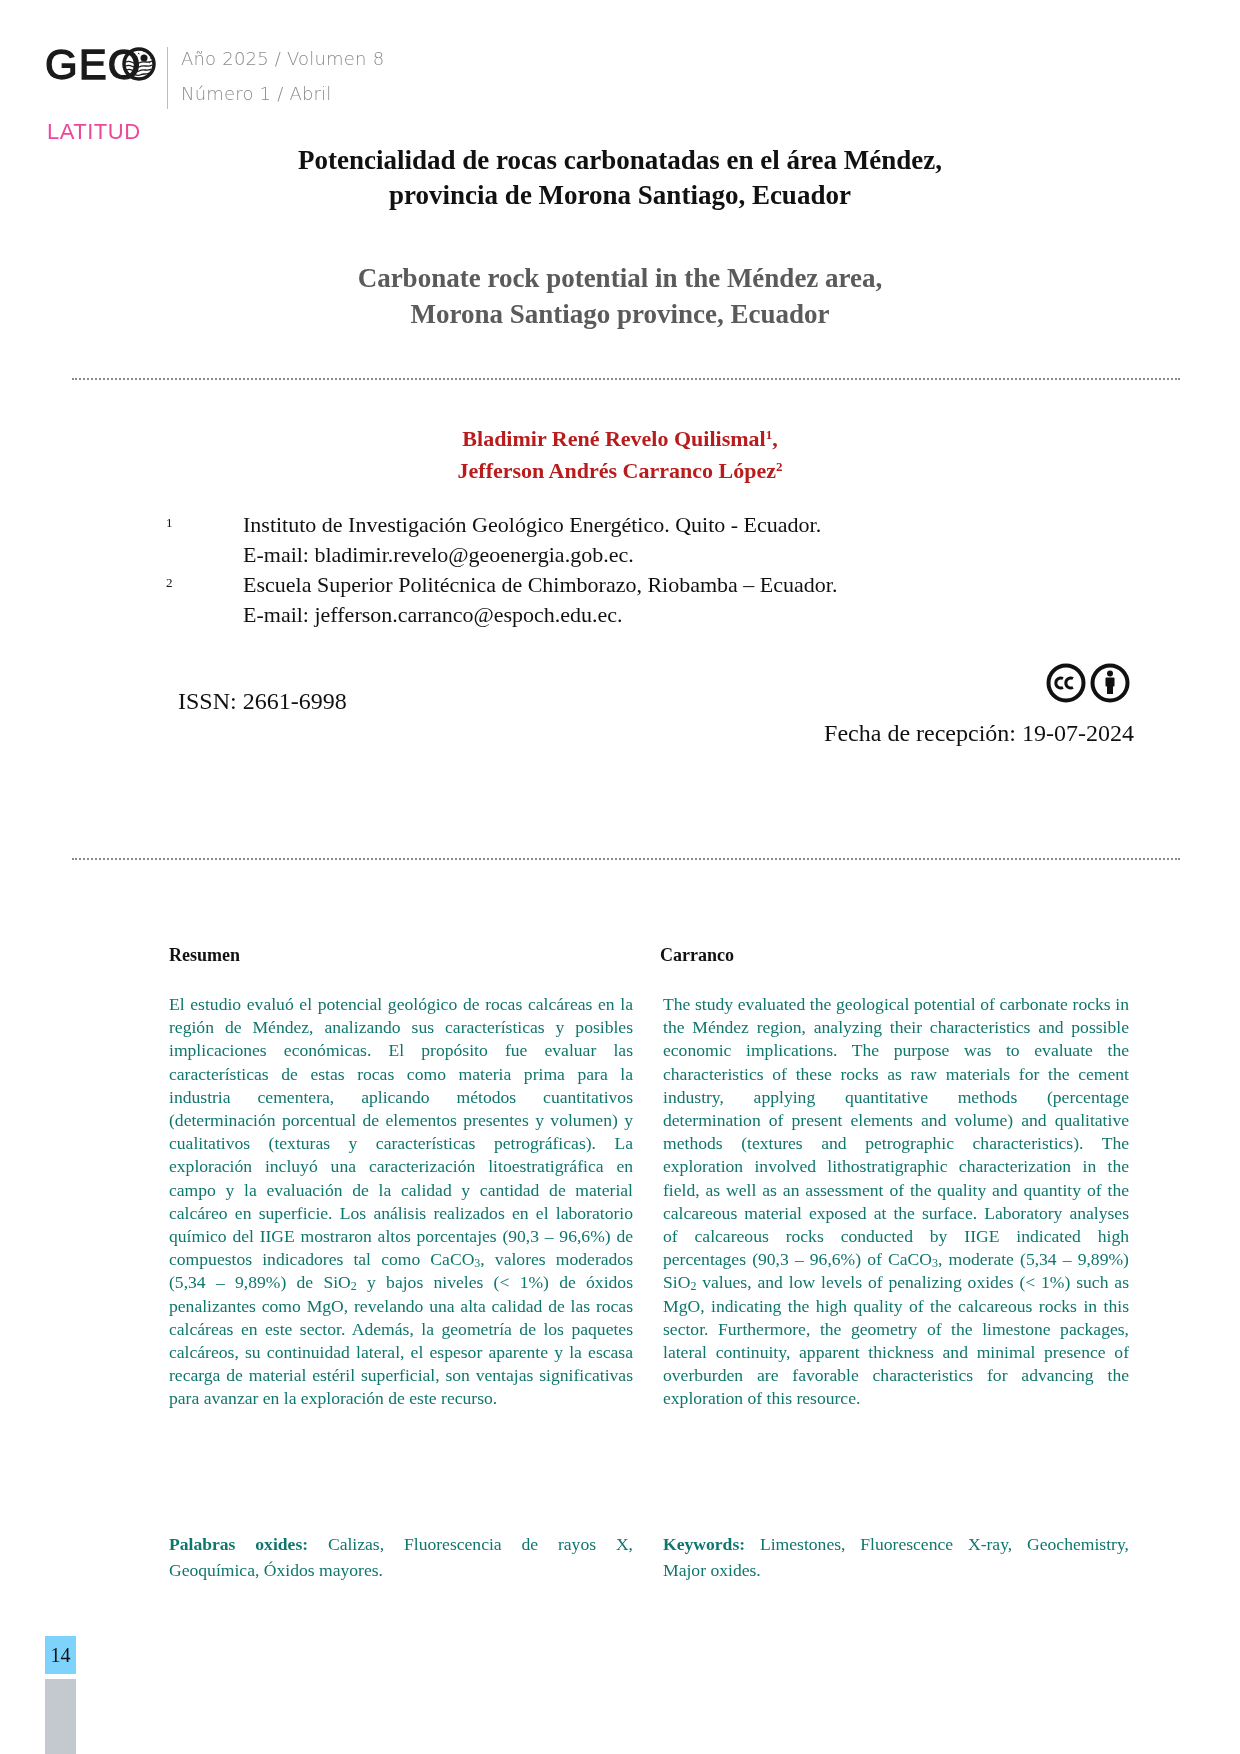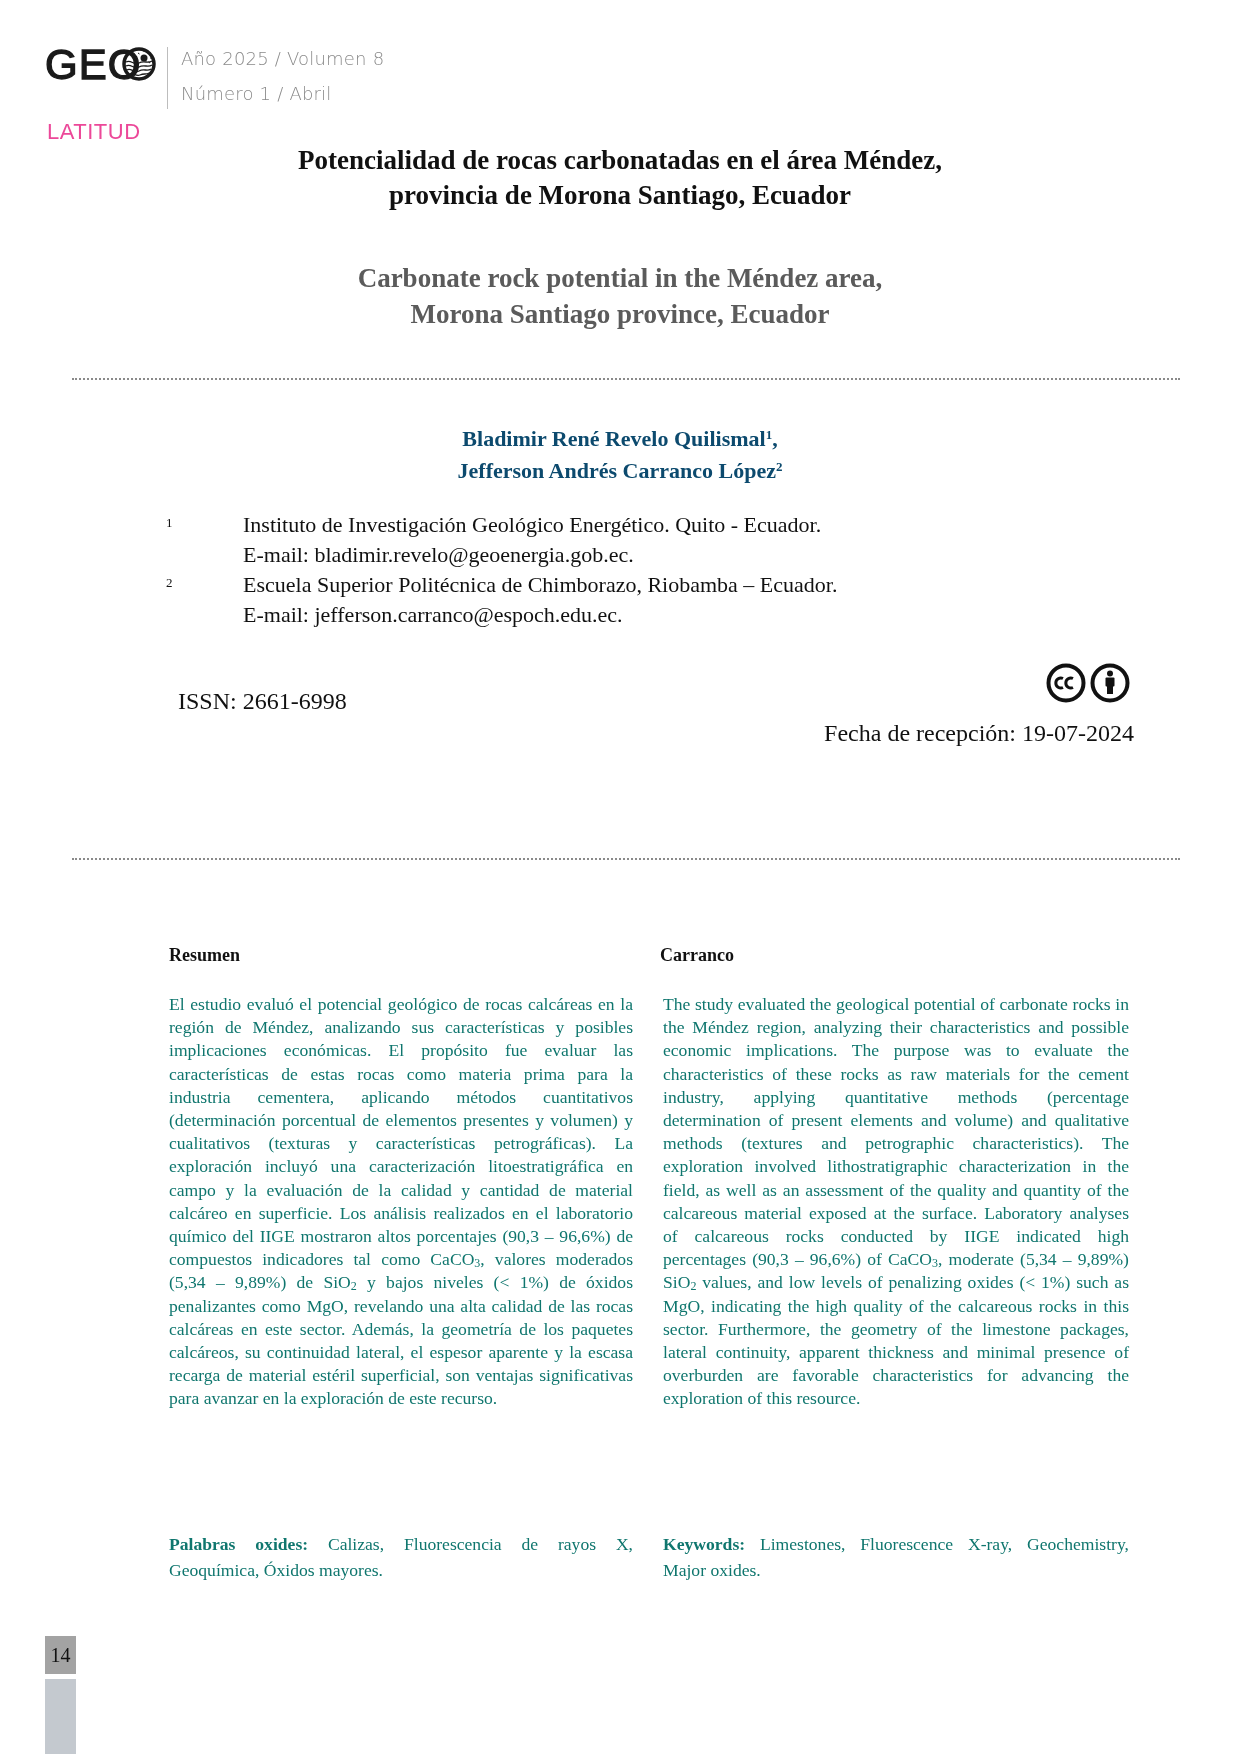--- a/index.html
+++ b/index.html
@@ -18,21 +18,21 @@
     
     .title-block { position: absolute; left: 0; width: 1240px; text-align: center; }
     .title-es { top: 143px; font-size: 27px; font-weight: 700; line-height: 35px; color: #111; }
     .title-en { top: 260px; font-size: 27px; font-weight: 700; line-height: 36px; color: #5b5b5b; }
 
     .dotted { position: absolute; left: 72px; width: 1108px; height: 0; border-top: 2px dotted #8a8a8a; }
     .dotted.d1 { top: 378px; }
     .dotted.d2 { top: 858px; }
 
     
-    .authors { top: 423px; font-size: 22px; font-weight: 700; line-height: 32px; color: #0c4a6e; }
+    .authors { top: 423px; font-size: 22px; font-weight: 700; line-height: 32px; color: #b91c1c; }
     .authors sup { font-size: 13px; vertical-align: 7px; line-height: 0; }
 
     .affil { position: absolute; left: 166px; width: 900px; font-size: 22px; line-height: 30px; color: #111; }
     .affil .num { position: absolute; left: 0; top: -2px; font-size: 13px; }
     .affil .txt { margin-left: 77px; }
     .affil.a1 { top: 510px; }
     .affil.a2 { top: 570px; }
 
     .issn { position: absolute; left: 178px; top: 688px; font-size: 24px; color: #111; }
     .cc-icons { position: absolute; left: 1046px; top: 663px; display: flex; gap: 4px; }
@@ -46,21 +46,21 @@
     .col-heading { position: absolute; top: 945px; font-size: 18px; font-weight: 700; color: #111; }
     .col-heading.left { left: 169px; }
     .col-heading.right { left: 660px; }
     .col.body { top: 993px; }
     .col.kw { top: 1531px; line-height: 26px; }
     .col.kw .label { font-weight: 700; }
     .col.right.kw { text-align: justify; }
     sub { font-size: 12px; line-height: 0; vertical-align: -2px; }
 
     
-    .page-tab { position: absolute; left: 45px; top: 1636px; width: 31px; height: 38px; background: #a3a3a3; font-size: 20px; color: #111; text-align: center; line-height: 38px; }
+    .page-tab { position: absolute; left: 45px; top: 1636px; width: 31px; height: 38px; background: #7dd3fc; font-size: 20px; color: #111; text-align: center; line-height: 38px; }
     .page-strip { position: absolute; left: 45px; top: 1679px; width: 31px; height: 75px; background: #c4c9cf; }
   </style>
 </head>
 <body>
 
 <div class="logo">
   <span class="geo">GEO</span>
   <svg class="geo-o" viewBox="0 0 34 34">
     <circle cx="17" cy="17" r="15" fill="none" stroke="#1a1a1a" stroke-width="3.5"></circle>
     <circle cx="22" cy="11" r="3.5" fill="#1a1a1a"></circle>

